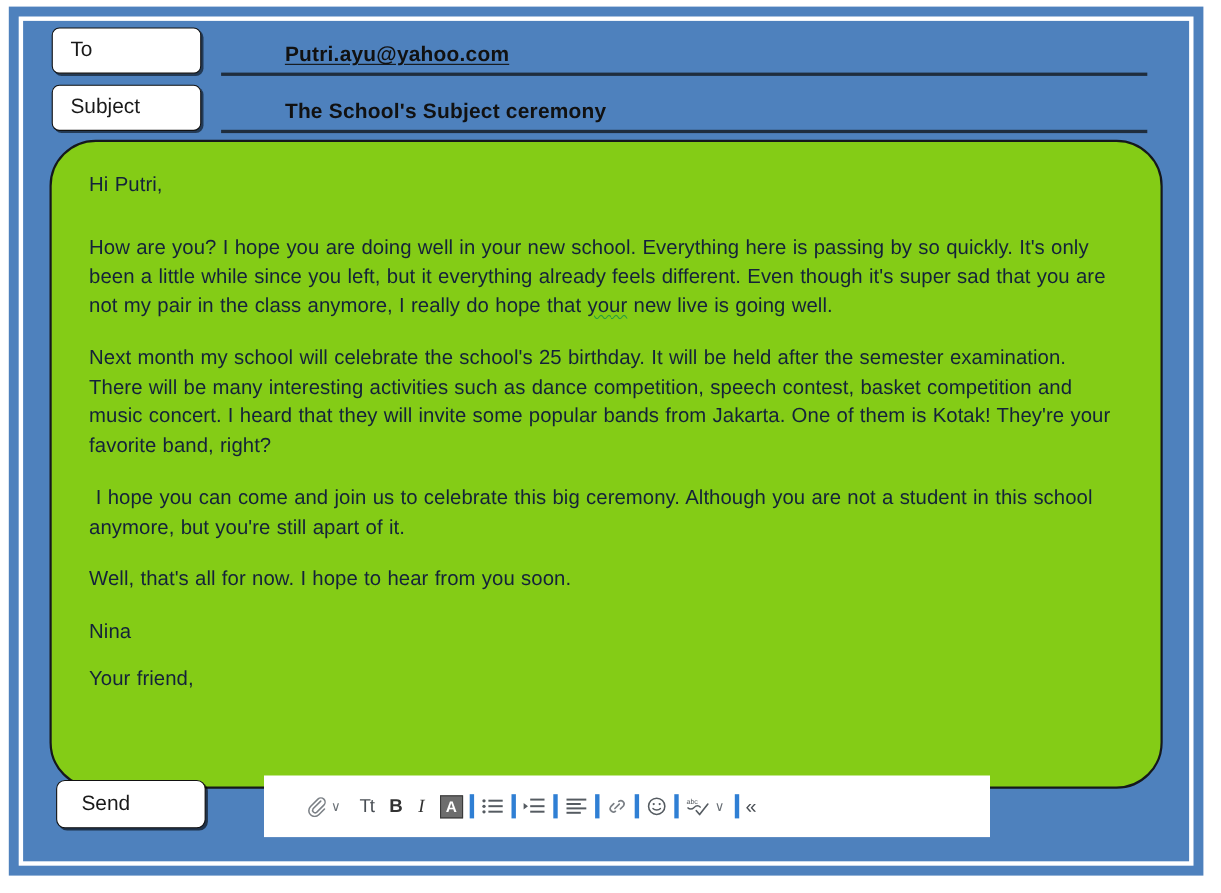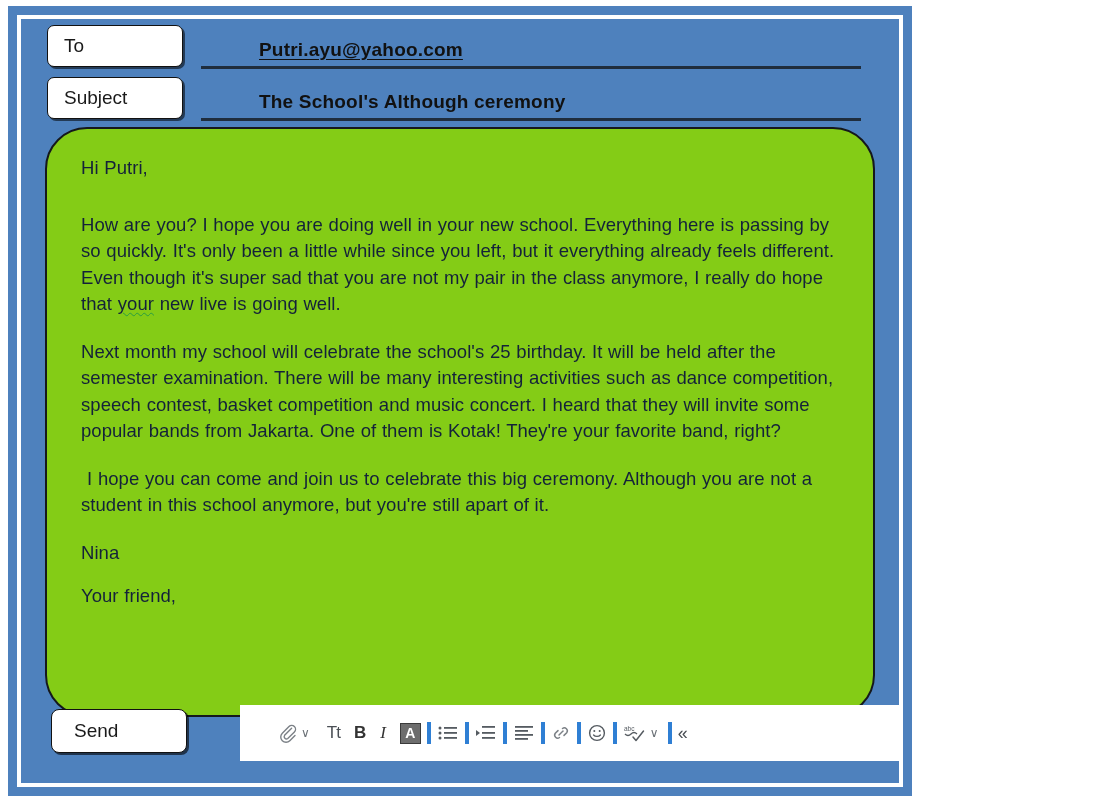--- a/index.html
+++ b/index.html
@@ -12,21 +12,21 @@
     height: 812px;
     font-family: "Liberation Sans", sans-serif;
     overflow: hidden;
   }
 
   
   .app-frame {
     position: absolute;
     left: 8px;
     top: 6px;
-    width: 904px;
+    width: 1086px;
     height: 790px;
     background: #4e81bd;
     box-sizing: border-box;
     padding: 9px;
   }
   .app-inner {
     position: relative;
     width: 100%;
     height: 100%;
     background: #ffffff;
@@ -242,36 +242,37 @@
             <div class="field-value underlined">Putri.ayu@yahoo.com</div>
             <div class="field-rule"></div>
           </div>
         </div>
 
         <div class="field-row row-subject">
           <div class="field-chip">
             <span>Subject</span>
           </div>
           <div class="field-value-wrap">
-            <div class="field-value">The School's Although ceremony</div>
+            <div class="field-value">The School's Subject ceremony</div>
             <div class="field-rule"></div>
           </div>
         </div>
 
       </div>
 
       <div class="message-body">
         <p class="msg-p greeting">Hi Putri,</p>
 
         <p class="msg-p tight"><span>How are you? I hope you are doing well in your new school. Everything here is passing by so quickly. It's only been a little while since you left, but it everything already feels different. Even though it's super sad that you are not my pair in the class anymore, I really do hope that </span><span class="grammar">your</span><span> new live is going well.</span></p>
 
         <p class="msg-p tight">Next month my school will celebrate the school's 25 birthday. It will be held after the semester examination. There will be many interesting activities such as dance competition, speech contest, basket competition and music concert. I heard that they will invite some popular bands from Jakarta. One of them is Kotak! They're your favorite band, right?</p>
 
         <p class="msg-p tight indent-1">I hope you can come and join us to celebrate this big ceremony. Although you are not a student in this school anymore, but you're still apart of it.</p>
 
+        <p class="msg-p tight">Well, that's all for now. I hope to hear from you soon.</p>
 
         <p class="msg-p">Nina</p>
 
         <p class="msg-p tight">Your friend,</p>
       </div>
 
       <div class="footer-bar">
 
         <div class="send-button">
           <span>Send</span>

